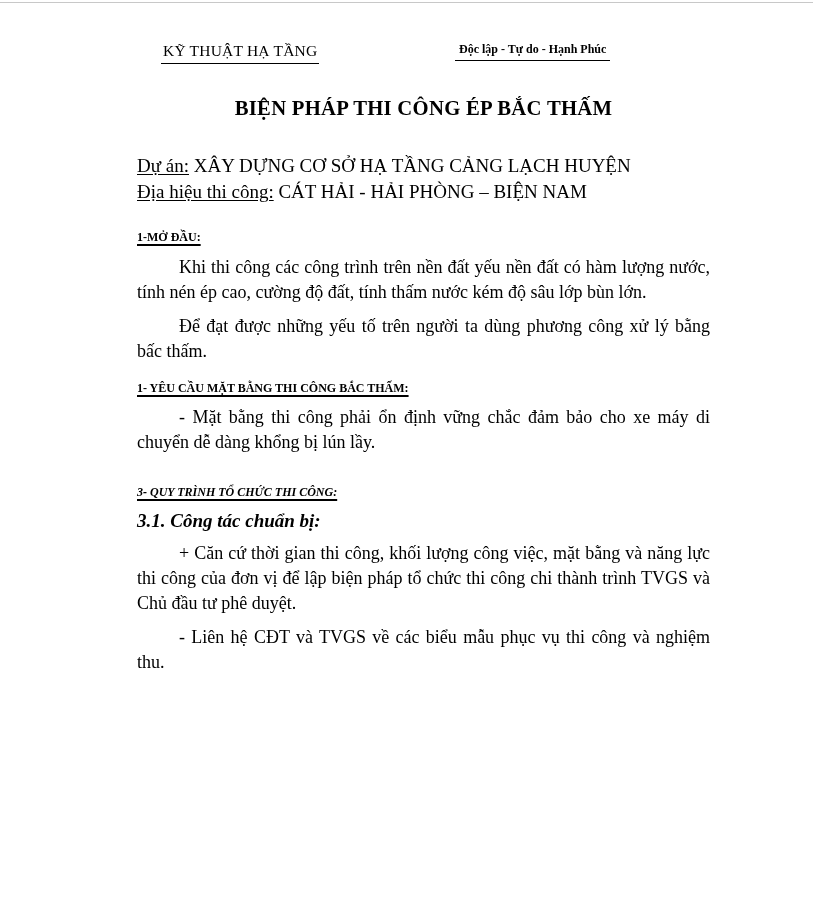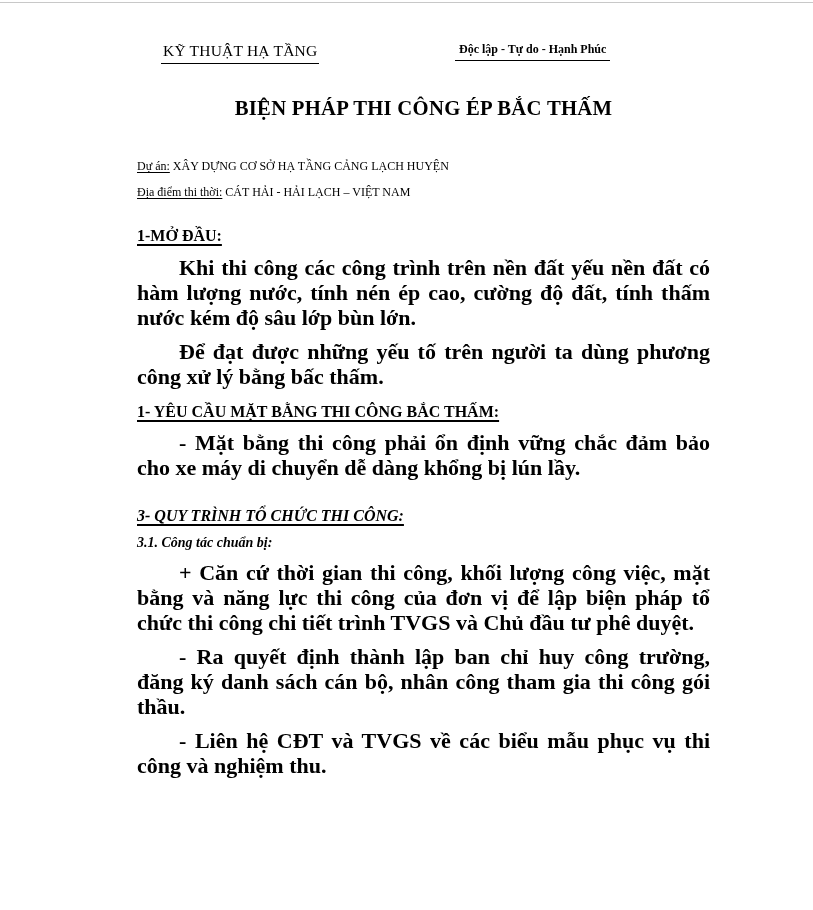--- a/index.html
+++ b/index.html
@@ -70,94 +70,92 @@
     font-weight: bold;
     letter-spacing: .3px;
     transform: scaleX(.94);
   }
 
   
   .meta-block {
     margin-top: 32px;
   }
   .meta-line {
-    font-size: 12px;
+    font-size: 19px;
     line-height: 26px;
     white-space: nowrap;
   }
   .meta-label {
     text-decoration: underline;
     text-underline-offset: 2px;
   }
 
   
   .sec-head {
-    font-size: 16px;
+    font-size: 12px;
     font-weight: bold;
     display: inline-block;
     text-decoration: underline;
     text-underline-offset: 2.5px;
     text-decoration-thickness: 1.6px;
     margin: 0;
   }
   .sec-head-wrap { margin-top: 22px; }
   .sec-head-wrap.tight { margin-top: 14px; }
 
   .sub-head {
-    font-size: 14px;
+    font-size: 19px;
     font-weight: bold;
     font-style: italic;
     margin-top: 10px;
   }
 
   
   p.body {
-    font-size: 22px;
+    font-size: 18px;
     line-height: 25px;
     text-align: justify;
     margin: 9px 0 0 0;
     text-indent: 42px;
-    font-weight: bold;
   }
   p.body.first { margin-top: 10px; }
   p.body.hang  { text-indent: 42px; }
 </style>
 </head>
 <body>
 
 <div class="top-edge-rule"></div>
 
 <div class="page">
 
   <div class="doc-header">
     <div class="hdr-left">KỸ THUẬT HẠ TẦNG</div>
     <div class="hdr-right">Độc lập - Tự do - Hạnh Phúc</div>
   </div>
 
   <div class="doc-title">BIỆN PHÁP THI CÔNG ÉP BẮC THẤM</div>
 
   <div class="meta-block">
     <div class="meta-line"><span class="meta-label">Dự án:</span><span> XÂY DỰNG CƠ SỞ HẠ TẦNG CẢNG LẠCH HUYỆN</span></div>
-    <div class="meta-line"><span class="meta-label">Địa điểm thi thời:</span><span> CÁT HẢI - HẢI LẠCH – VIỆT NAM</span></div>
+    <div class="meta-line"><span class="meta-label">Địa hiệu thi công:</span><span> CÁT HẢI - HẢI PHÒNG – BIỆN NAM</span></div>
   </div>
 
   <div class="sec-head-wrap">
     <span class="sec-head">1-MỞ ĐẦU:</span>
   </div>
   <p class="body first">Khi thi công các công trình trên nền đất yếu nền đất có hàm lượng nước, tính nén ép cao, cường độ đất, tính thấm nước kém độ sâu lớp bùn lớn.</p>
   <p class="body">Để đạt được những yếu tố trên người ta dùng phương công xử lý bằng bấc thấm.</p>
 
   <div class="sec-head-wrap tight">
     <span class="sec-head">1- YÊU CẦU MẶT BẰNG THI CÔNG BẮC THẤM:</span>
   </div>
   <p class="body hang">- Mặt bằng thi công phải ổn định vững chắc đảm bảo cho xe máy di chuyển dễ dàng khổng bị lún lầy.</p>
 
   <div class="sec-head-wrap" style="margin-top:27px;font-style:italic;">
     <span class="sec-head">3- QUY TRÌNH TỔ CHỨC THI CÔNG:</span>
   </div>
 
   <div class="sub-head">3.1. Công tác chuẩn bị:</div>
 
-  <p class="body hang">+ Căn cứ thời gian thi công, khối lượng công việc, mặt bằng và năng lực thi công của đơn vị để lập biện pháp tổ chức thi công chi tiết trình TVGS và Chủ đầu tư phê duyệt.</p>
-  <p class="body hang">- Ra quyết định thành lập ban chỉ huy công trường, đăng ký danh sách cán bộ, nhân công tham gia thi công gói thầu.</p>
+  <p class="body hang">+ Căn cứ thời gian thi công, khối lượng công việc, mặt bằng và năng lực thi công của đơn vị để lập biện pháp tổ chức thi công chi thành trình TVGS và Chủ đầu tư phê duyệt.</p>
   <p class="body hang">- Liên hệ CĐT và TVGS về các biểu mẫu phục vụ thi công và nghiệm thu.</p>
 
 </div>
 
 </body></html>

